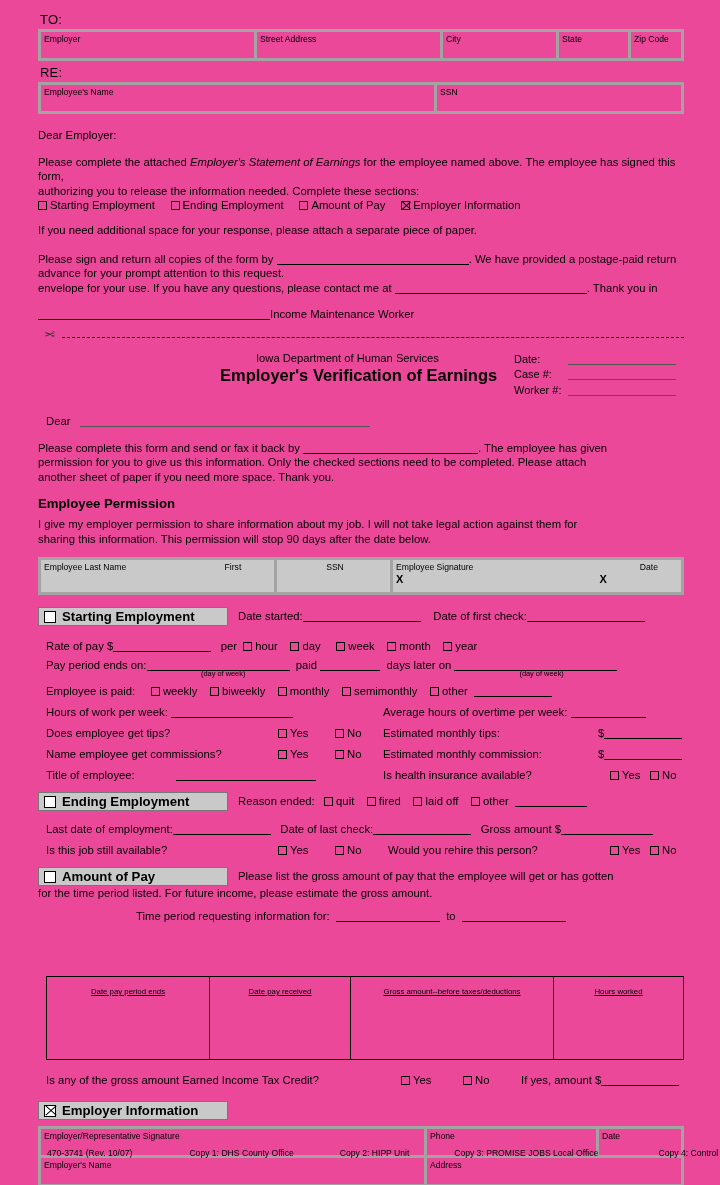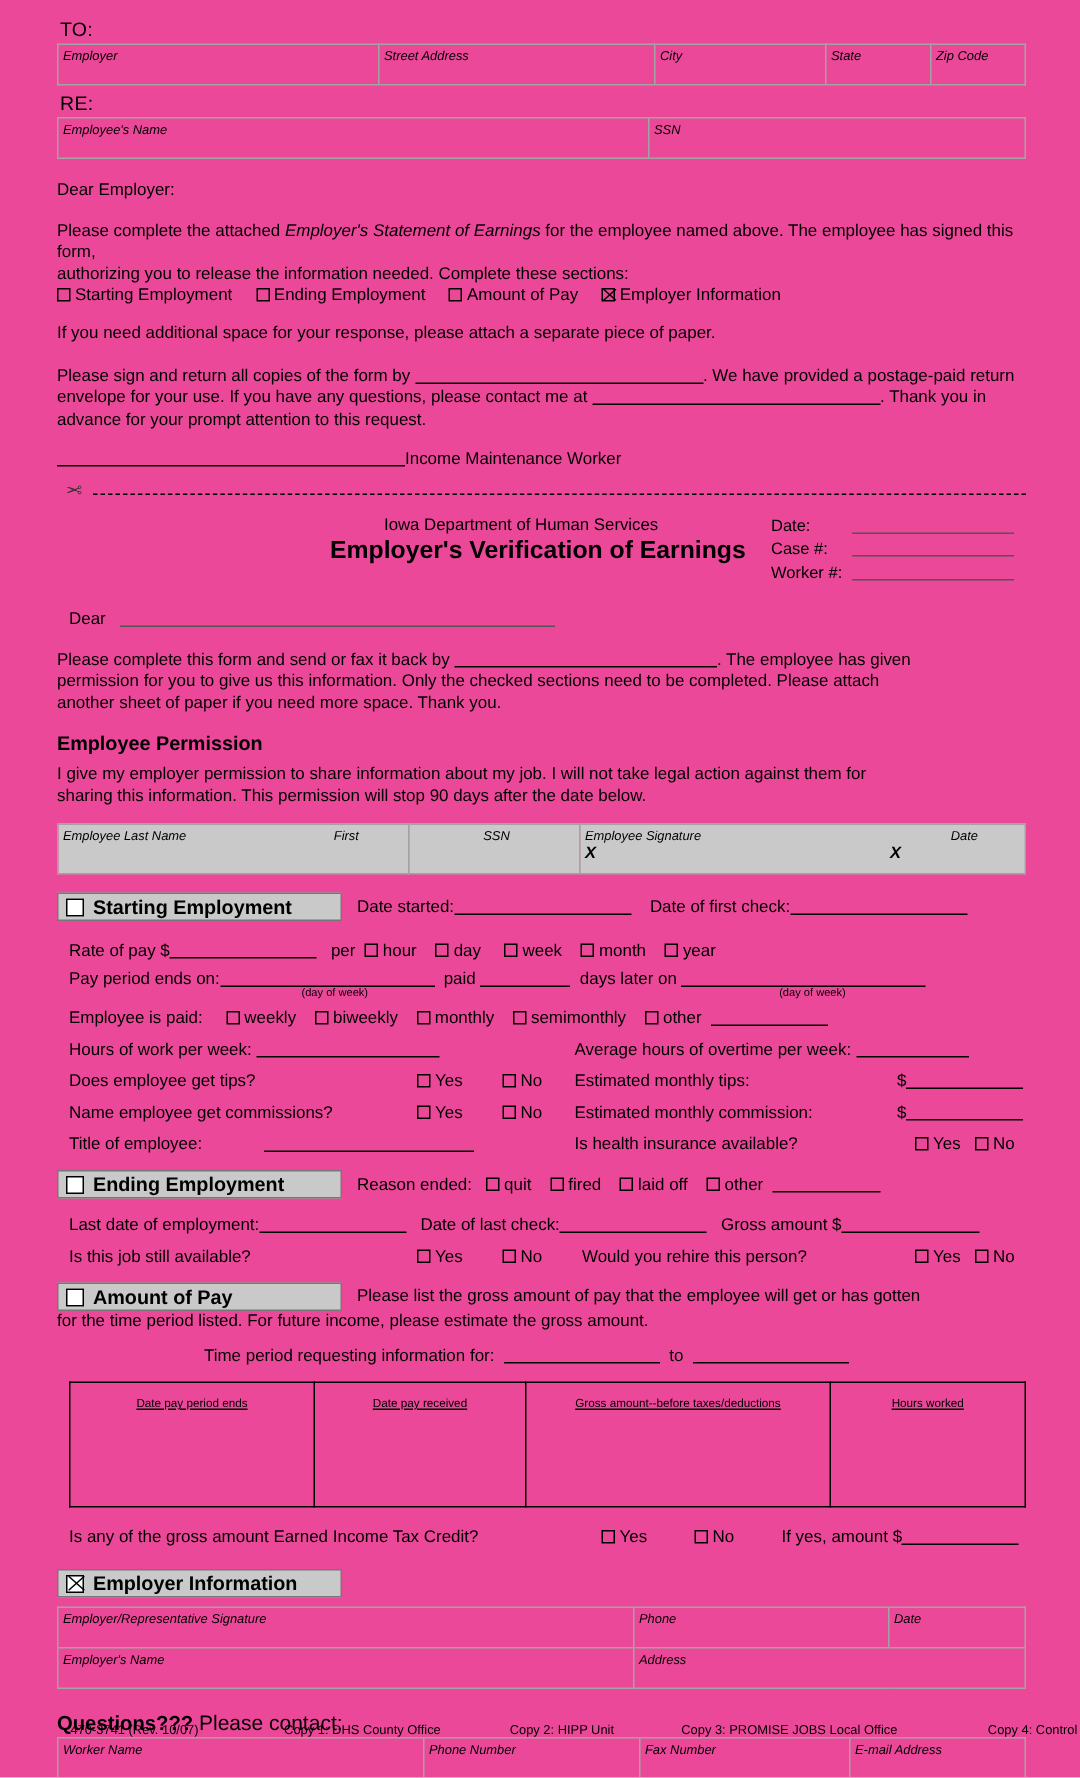--- a/index.html
+++ b/index.html
@@ -36,27 +36,26 @@
     letter-spacing: .2px;
   }
 
   
   .tbl {
     width: 100%;
     border-collapse: collapse;
     table-layout: fixed;
   }
   .tbl td {
-    border: 1px solid #a3a3a3;
+    border: 3px solid #a3a3a3;
     vertical-align: top;
     padding: 2px 0 0 3px;
     font-size: 8.6px;
     line-height: 10px;
     height: 24px;
-    font-style: italic;
   }
   .tbl td.h34 { height: 30px; }
   .gray td { background: #c9c9c9; }
 
   
   p.para {
     margin: 0 0 0 0;
     font-size: 11.3px;
     line-height: 14.6px;
   }
@@ -234,20 +233,21 @@
     line-height: 8px;
     position: relative;
     top: -3px;
     white-space: nowrap;
   }
 
   .paytbl {
     width: 100%;
     border-collapse: collapse;
     table-layout: fixed;
+    margin-top: 43px;
   }
   .paytbl td {
     border: 1px solid #000;
     height: 78px;
     vertical-align: top;
     text-align: center;
     padding-top: 3px;
   }
   .paytbl .hd {
     font-size: 7.8px;
@@ -318,25 +318,25 @@
   </p>
 
   <div class="gap10"></div>
   <p class="para">If you need additional space for your response, please attach a separate piece of paper.</p>
   <div class="gap14"></div>
 
   <p class="para">
     <span>Please sign and return all copies of the form by</span>
     <span class="rule" style="width:192px"></span><span>.  We have provided a postage-paid return</span>
   </p>
+  <p class="para">advance for your prompt attention to this request.</p>
   <p class="para">
     <span>envelope for your use.  If you have any questions, please contact me at</span>
     <span class="rule" style="width:192px"></span><span>.  Thank you in</span>
   </p>
-  <p class="para">advance for your prompt attention to this request.</p>
 
   <div class="gap12"></div>
   <p class="para" style="">
     <span class="rule" style="width:232px"></span><span>Income Maintenance Worker</span>
   </p>
 
   <div class="gap8"></div>
 
   <div class="cutrow">
     <span class="scissors">✂</span>

